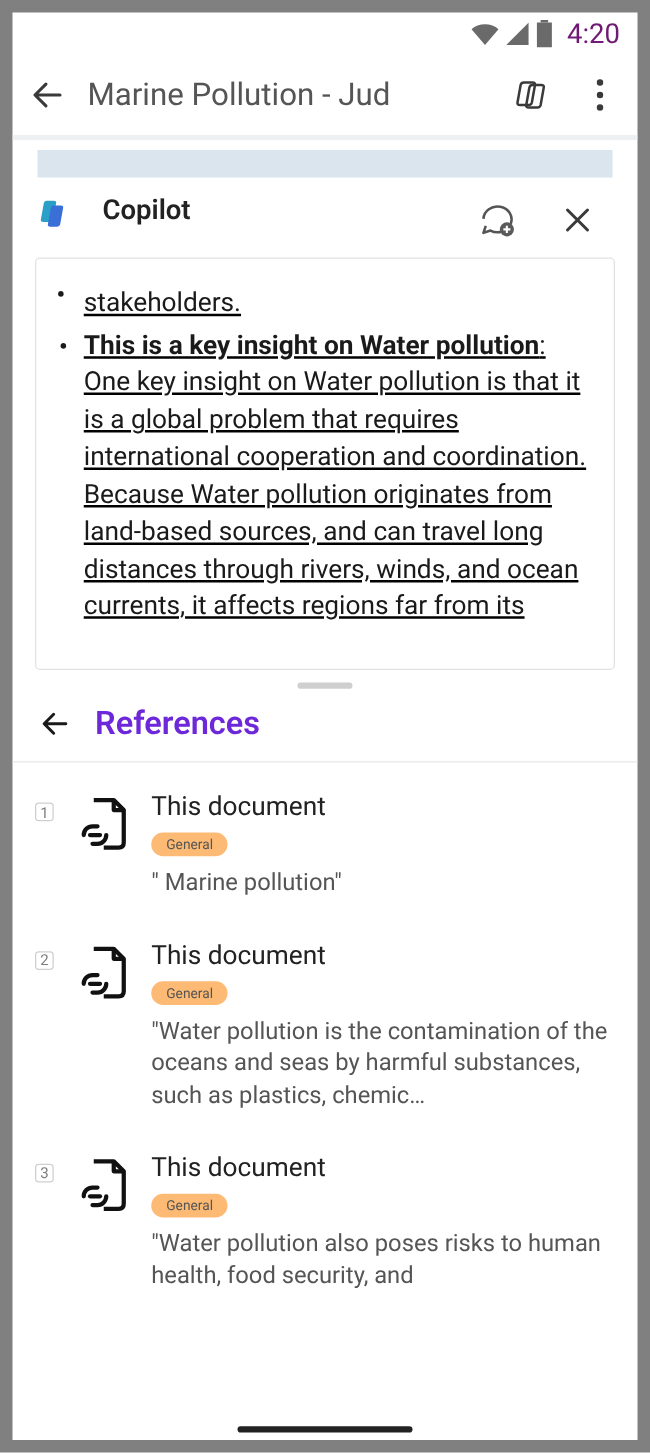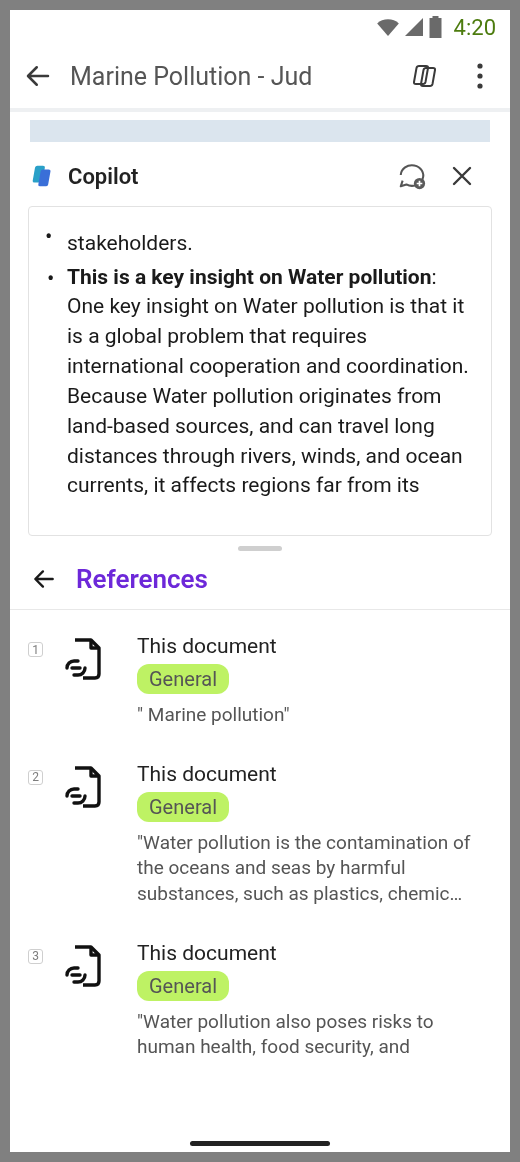--- a/index.html
+++ b/index.html
@@ -27,44 +27,44 @@
       align-items: center;
       padding: 0 14px 0 0;
       gap: 6px;
       color: #555;
       font-size: 20px;
     }
     .status-bar .wifi, .status-bar .signal, .status-bar .batt {
       display: inline-block;
     }
     .status-bar .wifi svg, .status-bar .signal svg, .status-bar .batt svg { display:block; }
-    .status-bar .time { margin-left: 6px; color:#4d7c0f; font-size: 22px; }
+    .status-bar .time { margin-left: 6px; color:#701a75; font-size: 22px; }
     
     .app-header {
       height: 64px;
       display: flex;
       align-items: center;
       padding: 0 10px;
       gap: 14px;
     }
     .app-header .back { width: 36px; height:36px; display:flex; align-items:center; justify-content:center; }
     .app-header .title { flex:1; font-size: 25px; color:#555; white-space: nowrap; overflow:hidden; }
     .app-header .icon-slot { width:40px; height:40px; display:flex; align-items:center; justify-content:center; }
     .divider-thin { height:4px; background:#eef0f2; }
     .doc-area { padding: 8px 20px 0 20px; }
     .doc-bar { height: 22px; background:#dbe5ee; }
     
     .copilot-header {
-      display:flex; align-items:center; padding: 14px 28px 10px 18px; gap:10px;
+      display:flex; align-items:flex-start; padding: 14px 28px 10px 18px; gap:24px;
     }
     .copilot-logo { width:30px; height:30px; }
     .copilot-title { font-size: 22px; font-weight:600; color:#222; flex:1; }
     .copilot-header .icon-btn { width:40px; height:40px; display:flex; align-items:center; justify-content:center; }
     
-    .msg-wrap { padding: 0 18px; }
+    .msg-wrap { padding: 0 18px; text-decoration: underline; }
     .msg-body {
       border:1px solid #e2e2e2; border-radius:4px; padding:14px 16px 0 16px;
       height: 330px; overflow:hidden;
       font-size: 21px; line-height:1.42; color:#1a1a1a;
     }
     .msg-body ul { list-style:none; padding-left: 22px; }
     .msg-body li { position:relative; margin-bottom:6px; }
     .msg-body li::before {
       content:"•"; position:absolute; left:-20px; top:0; font-size:22px;
     }
@@ -79,24 +79,24 @@
     .refs-divider { height:1px; background:#e8e8e8; margin:0 0 14px 0; }
     
     .refs-list { padding: 10px 18px 0 18px; display:flex; flex-direction:column; gap:34px; overflow:hidden; }
     .ref-item { display:flex; gap:16px; }
     .ref-index {
       font-size:12px; color:#7d7d7d; border:1px solid #cfcfcf; border-radius:3px;
       width:15px; height:15px; display:flex; align-items:center; justify-content:center;
       margin-top:8px; flex-shrink:0;
     }
     .ref-icon { width:46px; height:46px; flex-shrink:0; margin-top:2px; }
-    .ref-body { flex:1;margin-left:16px; }
+    .ref-body { flex:1; }
     .ref-title { font-size:21px; color:#222; margin-bottom:6px; }
     .ref-badge {
-      display:inline-block; background:#bef264; color:#555; font-size:20px;
+      display:inline-block; background:#fdba74; color:#555; font-size:11px;
       padding:3px 12px; border-radius:12px; margin-bottom:8px;
     }
     .ref-quote { font-size:19px; color:#555; line-height:1.35; }
     
     .home-indicator {
       position:absolute; bottom:6px; left:50%; transform:translateX(-50%);
       width:140px; height:5px; background:#222; border-radius:3px;
     }
   </style>
 </head>

